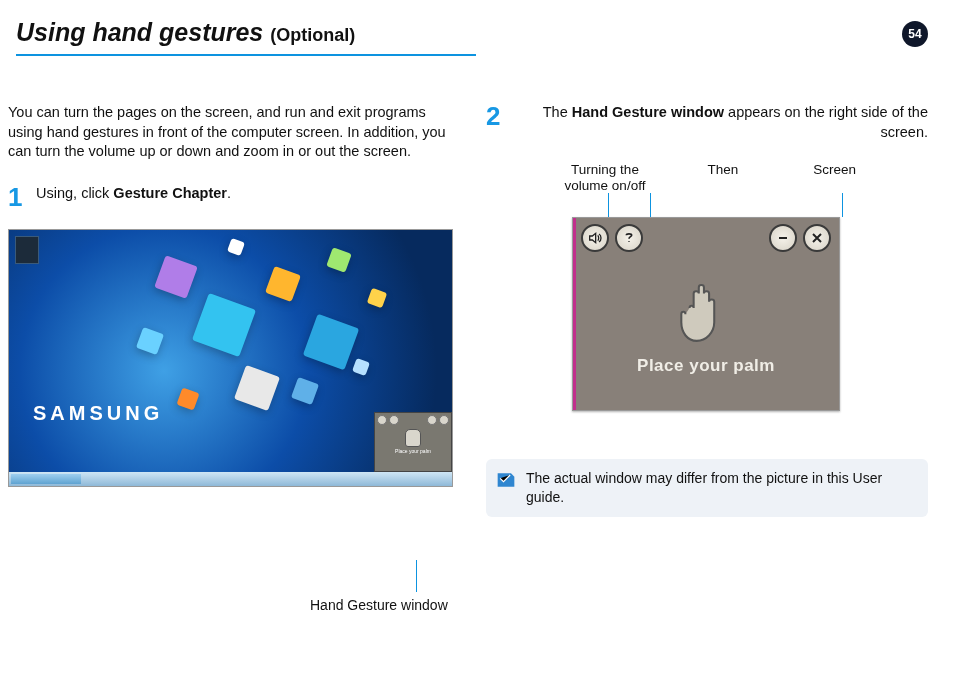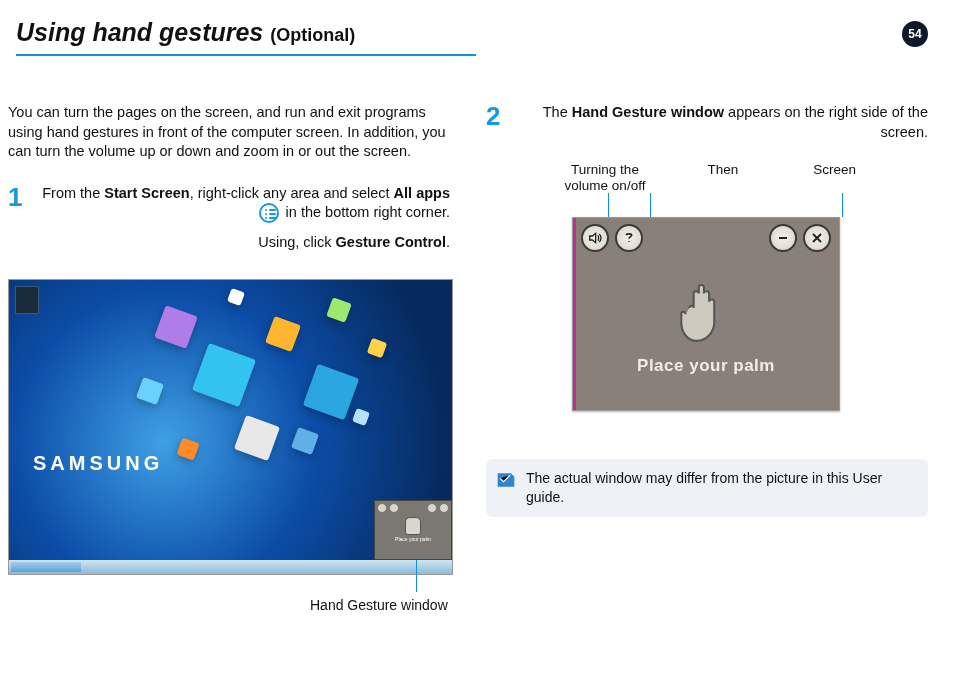--- a/index.html
+++ b/index.html
@@ -30,21 +30,21 @@
   .allapps-icon span{position:absolute;width:2px;height:2px;background:#1798e4;border-radius:50%;}
   .allapps-icon span:nth-child(1){left:4px;top:4px;}
   .allapps-icon span:nth-child(2){left:4px;top:8px;}
   .allapps-icon span:nth-child(3){left:4px;top:12px;}
   .allapps-icon .line{position:absolute;height:2px;width:7px;background:#1798e4;border-radius:1px;}
   .allapps-icon .line:nth-child(4){left:8px;top:4px;}
   .allapps-icon .line:nth-child(5){left:8px;top:8px;}
   .allapps-icon .line:nth-child(6){left:8px;top:12px;}
 
   
-  .shot { width:445px; height:296px; border:1px solid #999; margin-top:16px; position:relative;
+  .shot { width:445px; height:258px; border:1px solid #999; margin-top:16px; position:relative;
           background: radial-gradient(circle at 35% 55%, #3fa0e5 0%, #0c4da8 45%, #062a5e 85%); overflow:hidden;}
   .shot .samsung{position:absolute;left:24px;top:170px;color:#fff;font-weight:700;letter-spacing:4px;font-size:20px;font-family:Arial;}
   .shot .cubes{position:absolute;left:110px;top:0;width:310px;height:220px;}
   .cube{position:absolute;transform:rotate(20deg);border-radius:3px;box-shadow:0 3px 8px rgba(0,0,0,.25);}
   .shot .taskbar{position:absolute;left:0;bottom:0;width:100%;height:14px;background:linear-gradient(#cfe6f5,#8fb9d8);} 
   .shot .taskbar::before{content:"";position:absolute;left:2px;top:2px;width:70px;height:10px;background:linear-gradient(#9ecff0,#5fa3d1);} 
   .shot .recycle{position:absolute;left:6px;top:6px;width:24px;height:28px;background:#1c2b3a;border:1px solid #3a5a7a;}
   .shot .mini-window{position:absolute;right:0;bottom:14px;width:78px;height:60px;background:#7a7870;border:1px solid #444;}
   .shot .mini-window .mini-btns{display:flex;gap:2px;padding:2px;}
   .shot .mini-window .mini-btn{width:10px;height:10px;border-radius:50%;background:#d9d6cc;border:1px solid #777;}
@@ -95,34 +95,21 @@
 
 <div class="cols">
 
   <div class="col">
     <p class="intro">You can turn the pages on the screen, and run and exit programs using hand gestures in front of the computer screen. In addition, you can turn the volume up or down and zoom in or out the screen.</p>
 
     <div class="step">
       <div class="step-num">1</div>
       <div class="step-body">
         <p>
-          <span>From the </span><b>Start Screen</b><span>, right-click any area and select </span>
-          <b>All apps</b>
-          <span class="allapps-icon">
-            <span></span>
-              <span></span>
-              <span></span>
-              <span class="line"></span>
-              <span class="line"></span>
-              <span class="line"></span>
-          </span>
-          <span> in the bottom right corner.</span>
-        </p>
-        <p>
-          <span>Using, click </span><b>Gesture Control</b><span>.</span>
+          <span>Using, click </span><b>Gesture Chapter</b><span>.</span>
         </p>
       </div>
     </div>
 
     <div class="shot">
       <div class="recycle"></div>
       <div class="cubes" id="cubes">
           <div class="cube" style="left: 40px; top: 30px; width: 34px; height: 34px; background: rgb(176, 125, 232);"></div>
           <div class="cube" style="left: 80px; top: 70px; width: 50px; height: 50px; background: rgb(51, 195, 240);"></div>
           <div class="cube" style="left: 150px; top: 40px; width: 28px; height: 28px; background: rgb(255, 182, 46);"></div>

